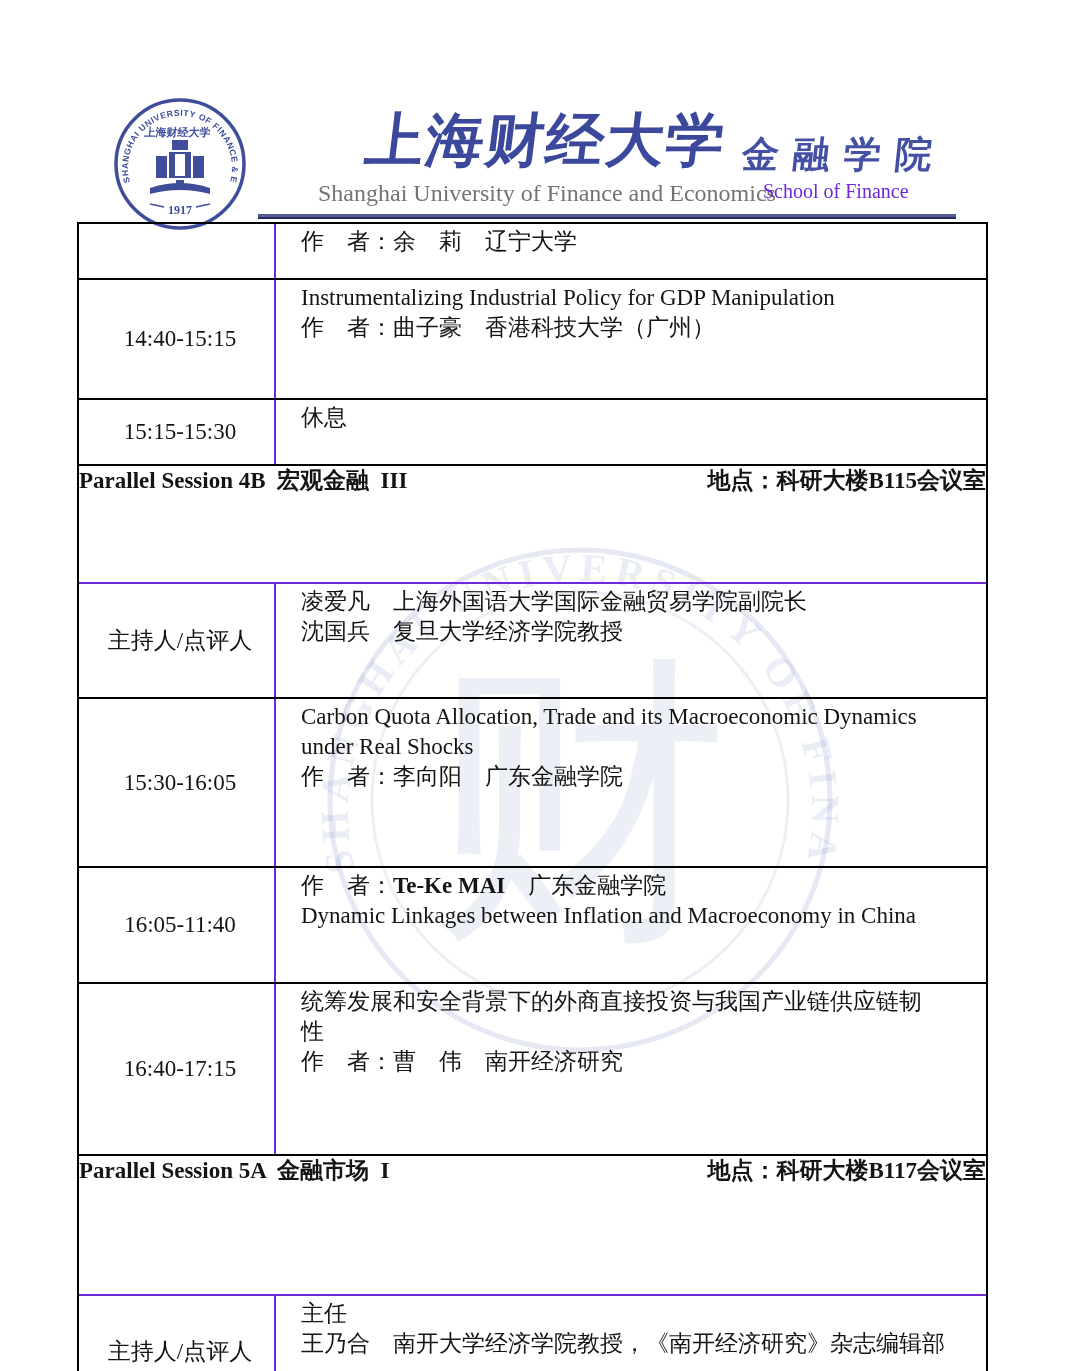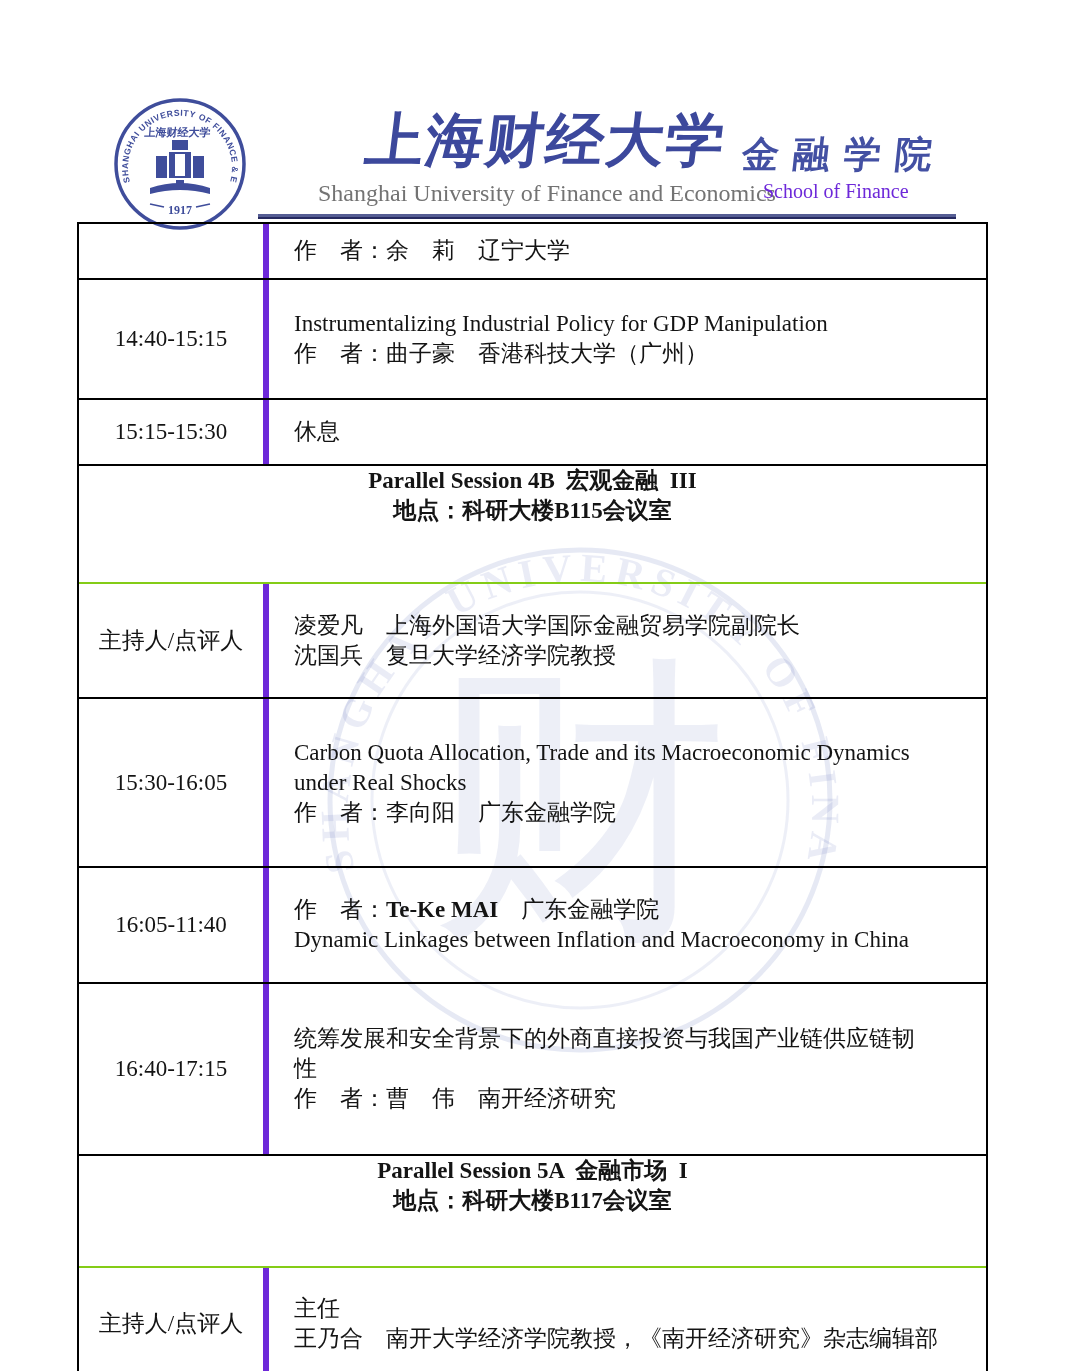--- a/index.html
+++ b/index.html
@@ -38,31 +38,31 @@
   .watermark { position:absolute; left:300px; top:520px; width:560px; height:560px; z-index:0; pointer-events:none; }
 
   
   .sched {
     position:absolute; left:77px; top:222px; width:911px; z-index:1;
     border:2px solid #000; border-bottom:none; background:transparent;
     font-size:23px;
   }
   .row { display:flex; border-bottom:2px solid #000; }
   .cl {
-    width:190px; flex:0 0 190px; border-right:6px solid #6d28d9;
+    width:190px; flex:0 0 190px; border-right:2px solid #6d28d9;
     display:flex; align-items:center; justify-content:center;
-    text-align:center; padding:0 4px;
+    text-align:center; padding:0 4px;margin-left:7px;
   }
   .cr {
-    flex:1; display:flex; flex-direction:column; justify-content:center;
+    flex:1; display:flex; flex-direction:column; justify-content:flex-start;
     padding:3px 12px 3px 25px;
   }
   .srow {
-    display:flex; flex-direction:column; justify-content:flex-start;
-    text-align:center; font-weight:bold; border-bottom:2px solid #84cc16;
+    display:flex; justify-content:space-between;
+    text-align:center; font-weight:bold; border-bottom:2px solid #6d28d9;
   }
   .line { white-space:pre-wrap; line-height:30px; }
 </style>
 </head>
 <body>
 
 <svg class="watermark" viewBox="0 0 560 560" aria-hidden="true">
   <circle cx="280" cy="280" r="250" fill="none" stroke="rgba(80,98,178,0.14)" stroke-width="5"></circle>
   <circle cx="280" cy="280" r="208" fill="none" stroke="rgba(80,98,178,0.10)" stroke-width="3"></circle>
   <defs>
@@ -163,21 +163,21 @@
 
   <div class="row" style="height:172px">
     <div class="cl">16:40-17:15</div>
     <div class="cr">
       <div class="line">统筹发展和安全背景下的外商直接投资与我国产业链供应链韧</div>
       <div class="line">性</div>
       <div class="line">作　者：曹　伟　南开经济研究</div>
     </div>
   </div>
 
-  <div class="srow" style="height:112px">
+  <div class="srow" style="height:140px">
     <div class="line">Parallel Session 5A  金融市场  I</div>
     <div class="line">地点：科研大楼B117会议室</div>
   </div>
 
   <div class="row" style="height:113px">
     <div class="cl">主持人/点评人</div>
     <div class="cr">
       <div class="line">主任</div>
       <div class="line">王乃合　南开大学经济学院教授，《南开经济研究》杂志编辑部</div>
     </div>

